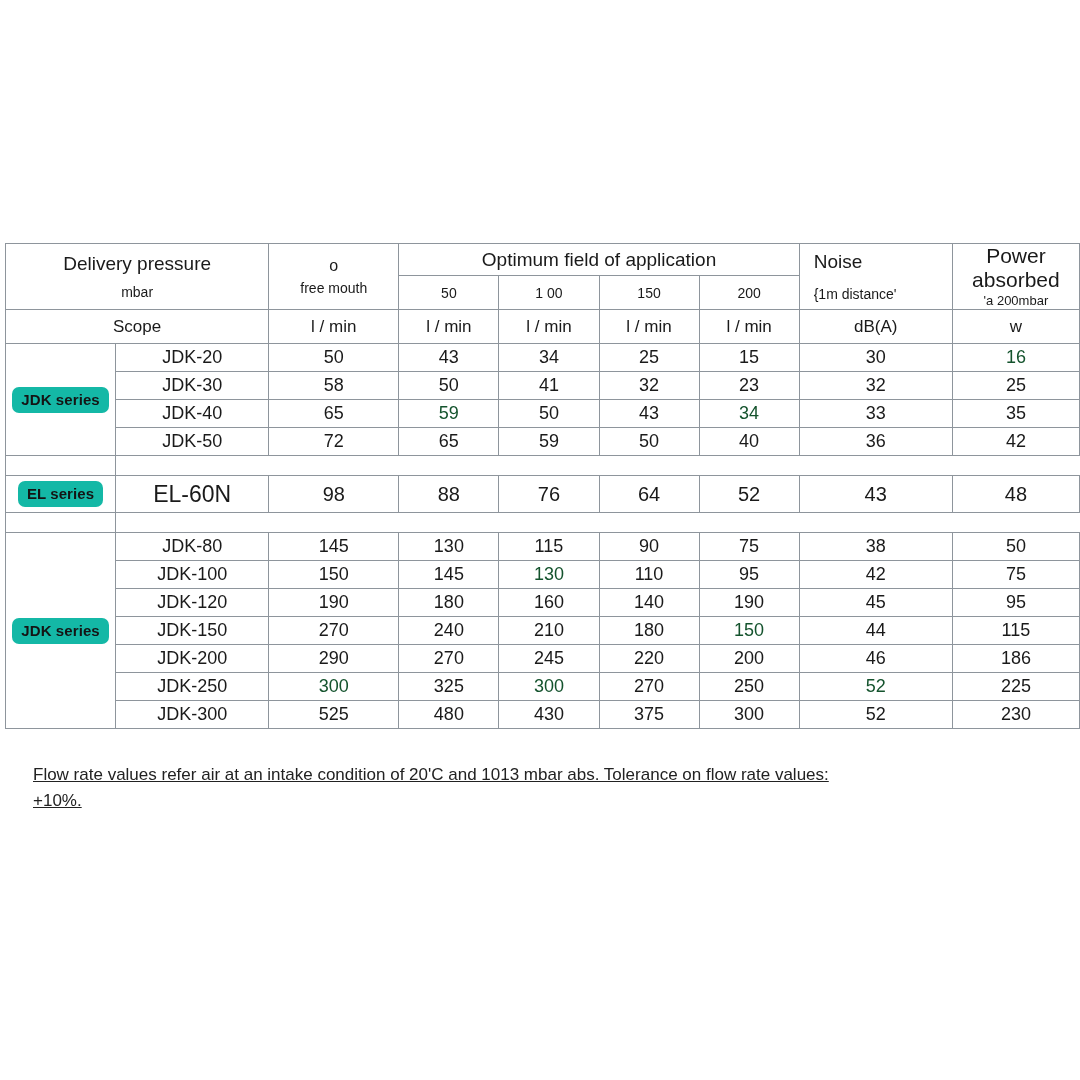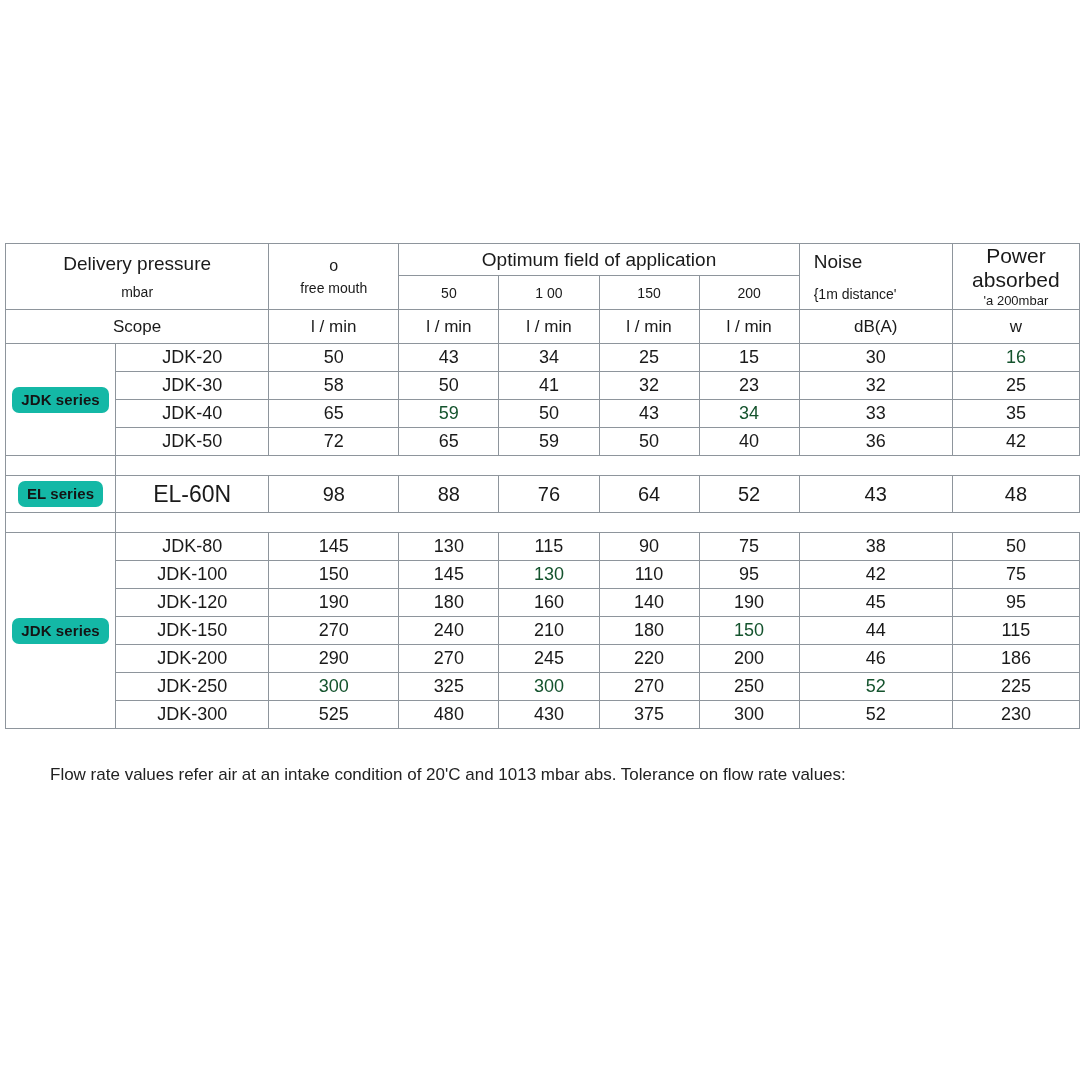--- a/index.html
+++ b/index.html
@@ -130,24 +130,25 @@
     border-radius:7px;
     white-space:nowrap;
   }
 
   
   .tint{color:#14532d;}
 
   
   .footnote{
     position:absolute;
-    left:50px; top:762px; width:1000px;
+    left:33px; top:762px; width:1000px;
     font-size:17px;
     line-height:1.5;
     color:#222;
+    text-decoration:underline;
   }
 </style>
 </head>
 <body>
 
 <div id="sheet">
 
   <div class="table-wrap">
     <table class="spec">
       <colgroup>
@@ -357,15 +358,16 @@
           <td>52</td>
           <td>230</td>
         </tr>
 
       </tbody>
     </table>
   </div>
 
   <div class="footnote">
     <div>Flow rate values refer air at an intake condition of 20'C and 1013 mbar abs. Tolerance on flow rate values:</div>
+    <div>+10%.</div>
   </div>
 
 </div>
 
 </body></html>

